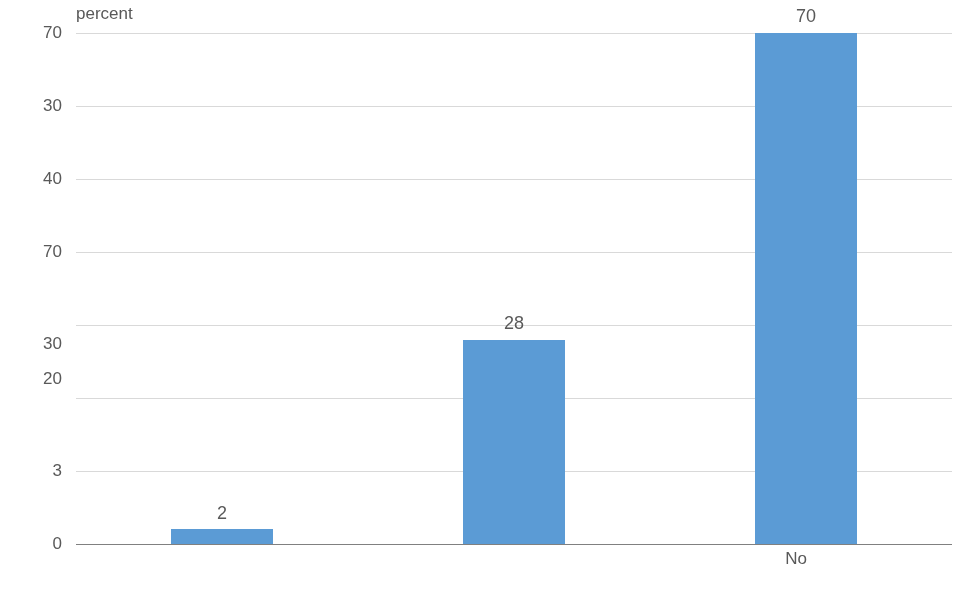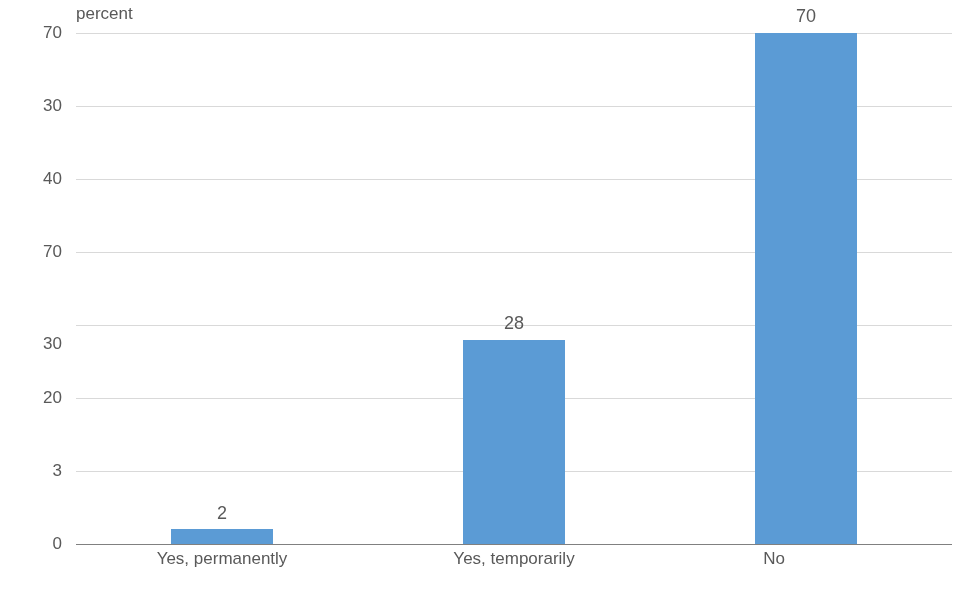--- a/index.html
+++ b/index.html
@@ -83,21 +83,21 @@
 </style>
 </head>
 <body>
 
 <div class="chart-wrap">
 
   <div class="y-label">percent</div>
 
   <div class="y-tick" style="top:544px">0</div>
   <div class="y-tick" style="top:471px">3</div>
-  <div class="y-tick" style="top:398px">20</div>
+  <div class="y-tick" style="top:379px">20</div>
   <div class="y-tick" style="top:344px">30</div>
   <div class="y-tick" style="top:252px">70</div>
   <div class="y-tick" style="top:179px">40</div>
   <div class="y-tick" style="top:106px">30</div>
   <div class="y-tick" style="top:33px">70</div>
 
   <div class="plot-area">
     <div class="gridline" style="top:0px"></div>
     <div class="gridline" style="top:73px"></div>
     <div class="gridline" style="top:146px"></div>
@@ -117,17 +117,15 @@
     </div>
 
     <div class="bar-group" style="left:679px; width:102px;">
       <div class="bar-value" style="bottom:517px">70</div>
       <div class="bar" style="height:511px"></div>
     </div>
   </div>
 
   <div class="axis-line"></div>
 
-  <div class="x-tick" style="left:222px">Yes, permanently</div>
-  <div class="x-tick" style="left:514px">Yes, temporarily</div>
-  <div class="x-tick" style="left:774px">No</div>
+  <div class="x-tick" style="left:796px">No</div>
 
 </div>
 
 </body></html>

